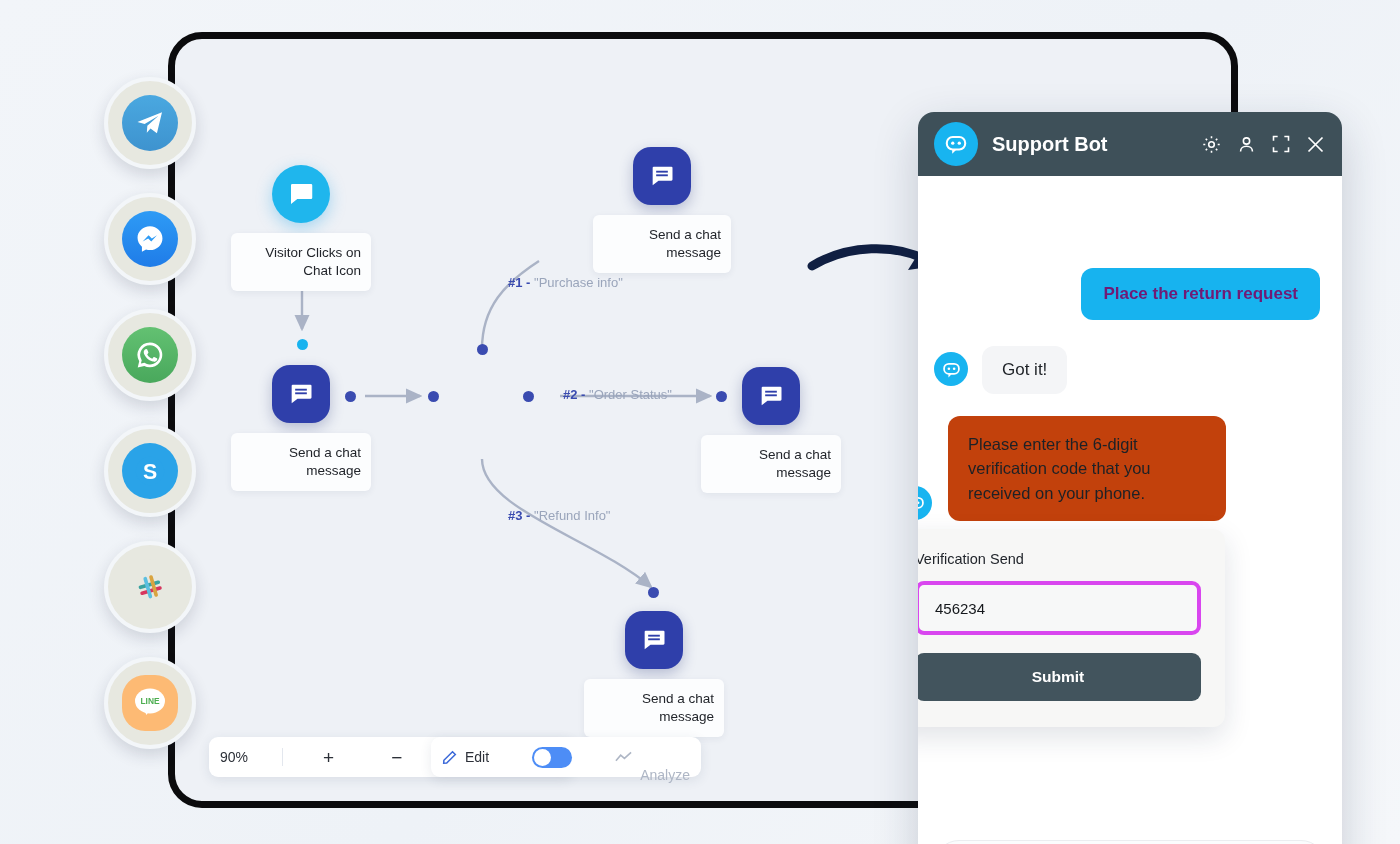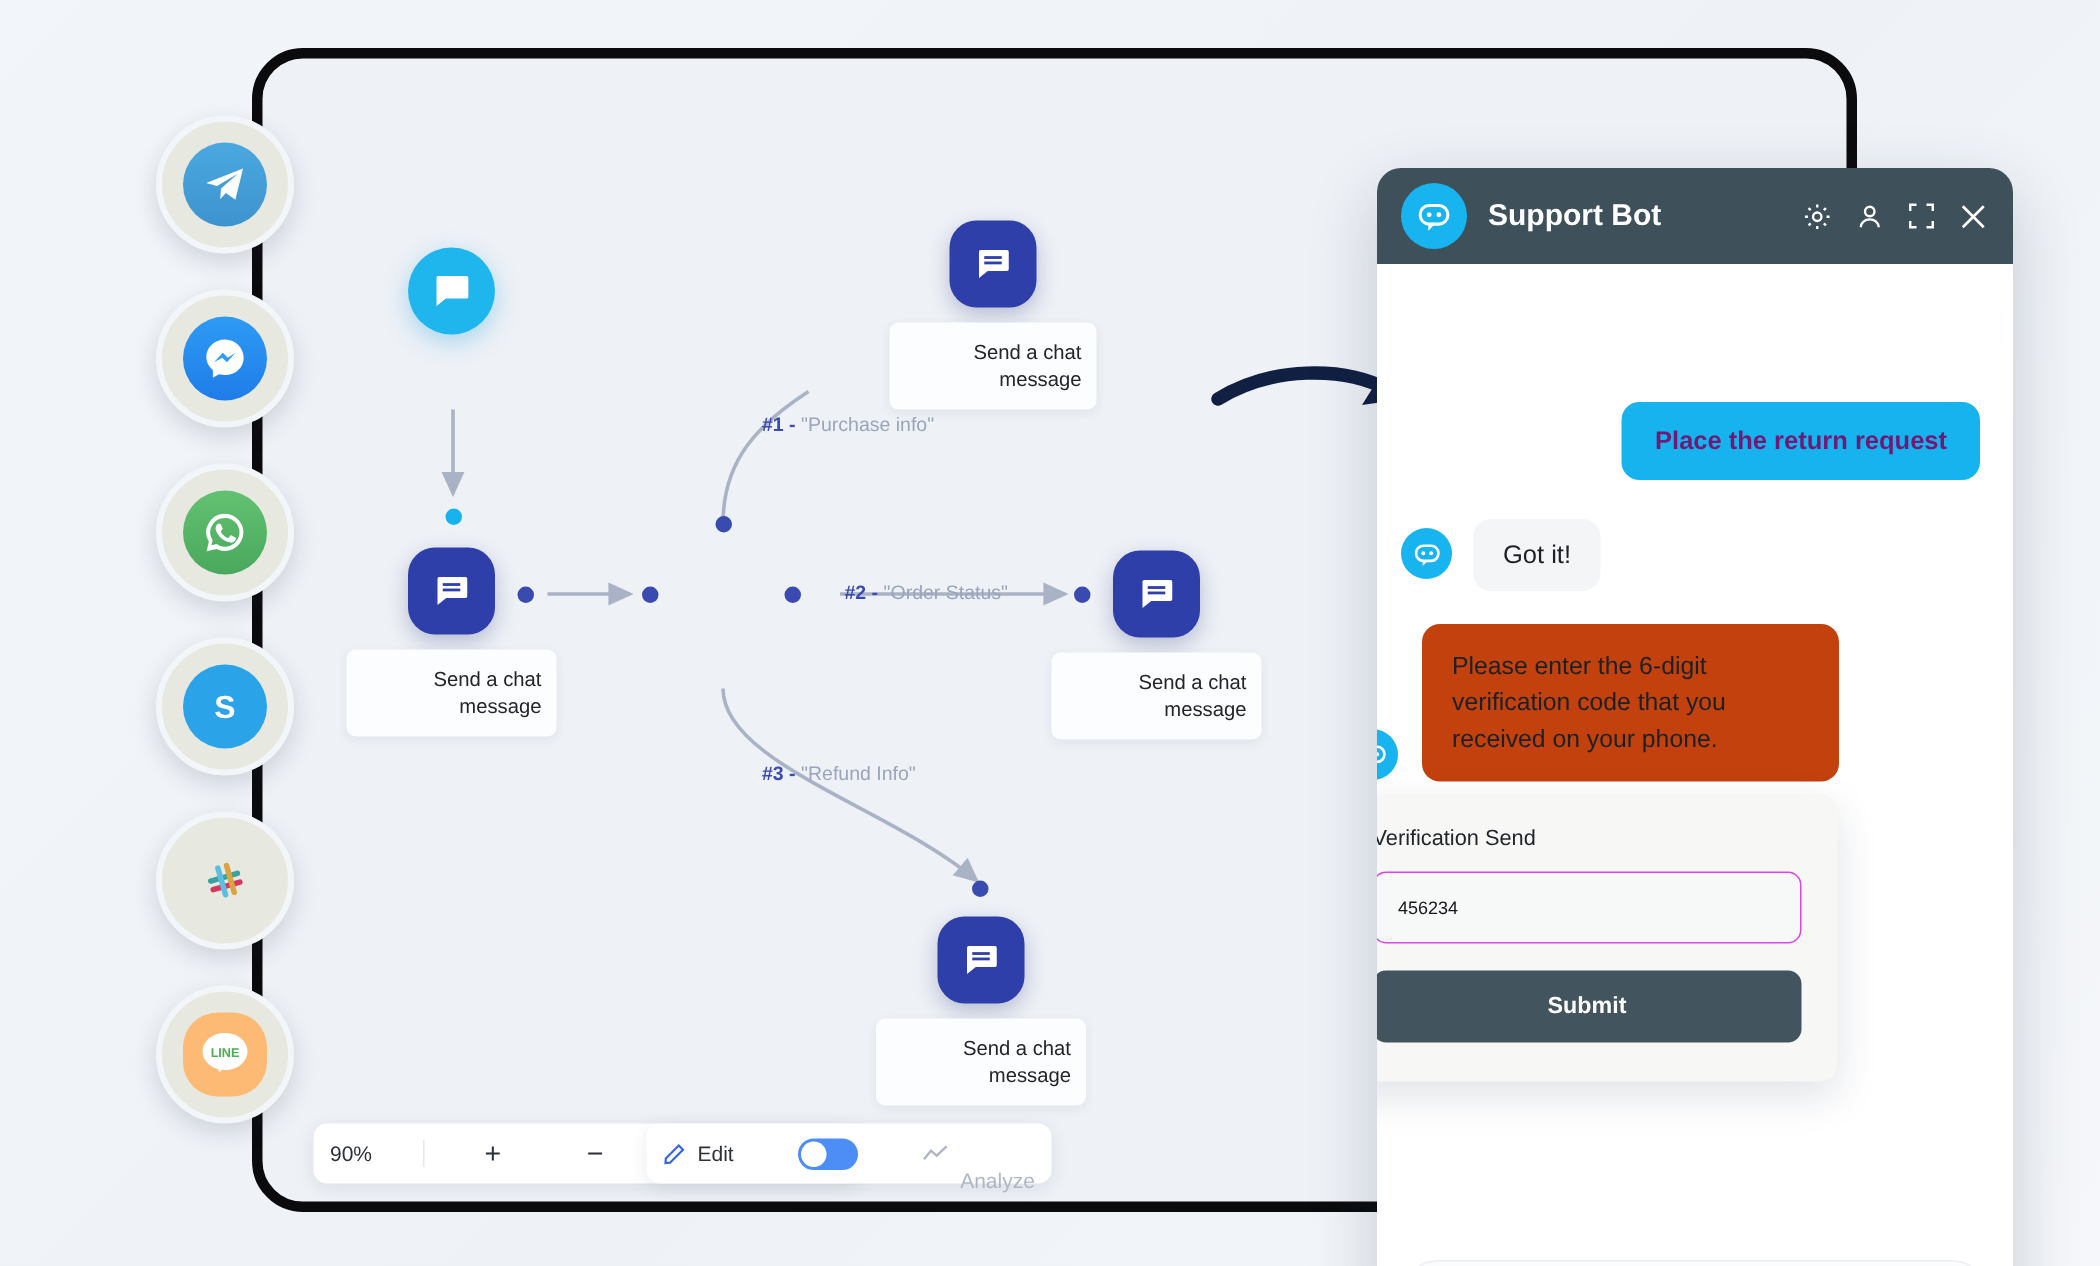--- a/index.html
+++ b/index.html
@@ -91,21 +91,21 @@
     font-size: 13px;
     color: #9aa5bb;
     z-index: 14;
     white-space: nowrap;
   }
   .branch-label b { color: #3a4bb0; font-weight: 700; }
 
   
   .tbar {
     position: absolute;
-    bottom: 12px;
+    bottom: 24px;
     background: #ffffff;
     border-radius: 9px;
     box-shadow: 0 3px 12px rgba(40,55,90,.10);
     display: flex; align-items: center;
     height: 40px;
     font-size: 14px;
     color: #2c3038;
     z-index: 25;
     gap: 23px;
   }
@@ -191,23 +191,23 @@
     background: #f7f7f6;
     border-radius: 12px;
     padding: 22px 24px 26px;
     box-shadow: 0 10px 28px rgba(25,40,70,.13);
     box-sizing: border-box;
     z-index: 8;
   }
   #form-label { font-size: 14.5px; color: #22262c; margin-bottom: 14px; }
   #code-input {
     height: 46px; background: #f7f8f8;
-    border: 1px solid #d946ef; border-radius: 9px;
+    border: 4px solid #d946ef; border-radius: 9px;
     display: flex; align-items: center; padding: 0 16px;
-    font-size: 12px; color: #15181c;
+    font-size: 15px; color: #15181c;
   }
   #submit-btn {
     margin-top: 18px; height: 48px;
     background: #42545d; border-radius: 9px;
     color: #fff; font-size: 15.5px; font-weight: 700;
     display: flex; align-items: center; justify-content: center;
   }
   #chat-foot {
     flex: 0 0 auto; padding: 12px 16px 18px; background: #fff;
   }
@@ -256,20 +256,22 @@
     <div class="dot" style="left:348px;top:352px"></div>
     <div class="dot" style="left:541px;top:352px"></div>
     <div class="dot" style="left:473px;top:548px"></div>
 
     <div class="node" style="left:56px;top:126px;width:140px">
       <div class="node-ico round">
         <svg width="30" height="30" viewBox="0 0 24 24" fill="#fff">
           <path d="M4 4h16a1 1 0 0 1 1 1v10a1 1 0 0 1-1 1H9l-5 4V5a1 1 0 0 1 1-1z"></path>
         </svg>
       </div>
+      <div class="node-label">Visitor Clicks on
+Chat Icon</div>
     </div>
 
     <div class="node" style="left:418px;top:108px;width:138px">
       <div class="node-ico">
         <svg width="28" height="28" viewBox="0 0 24 24" fill="#fff">
           <path d="M4 4h16a1 1 0 0 1 1 1v10a1 1 0 0 1-1 1H9l-5 4V5a1 1 0 0 1 1-1z"></path>
           <rect x="7" y="7.5" width="10" height="1.6" fill="#2f3faa"></rect>
           <rect x="7" y="10.6" width="10" height="1.6" fill="#2f3faa"></rect>
         </svg>
       </div>

